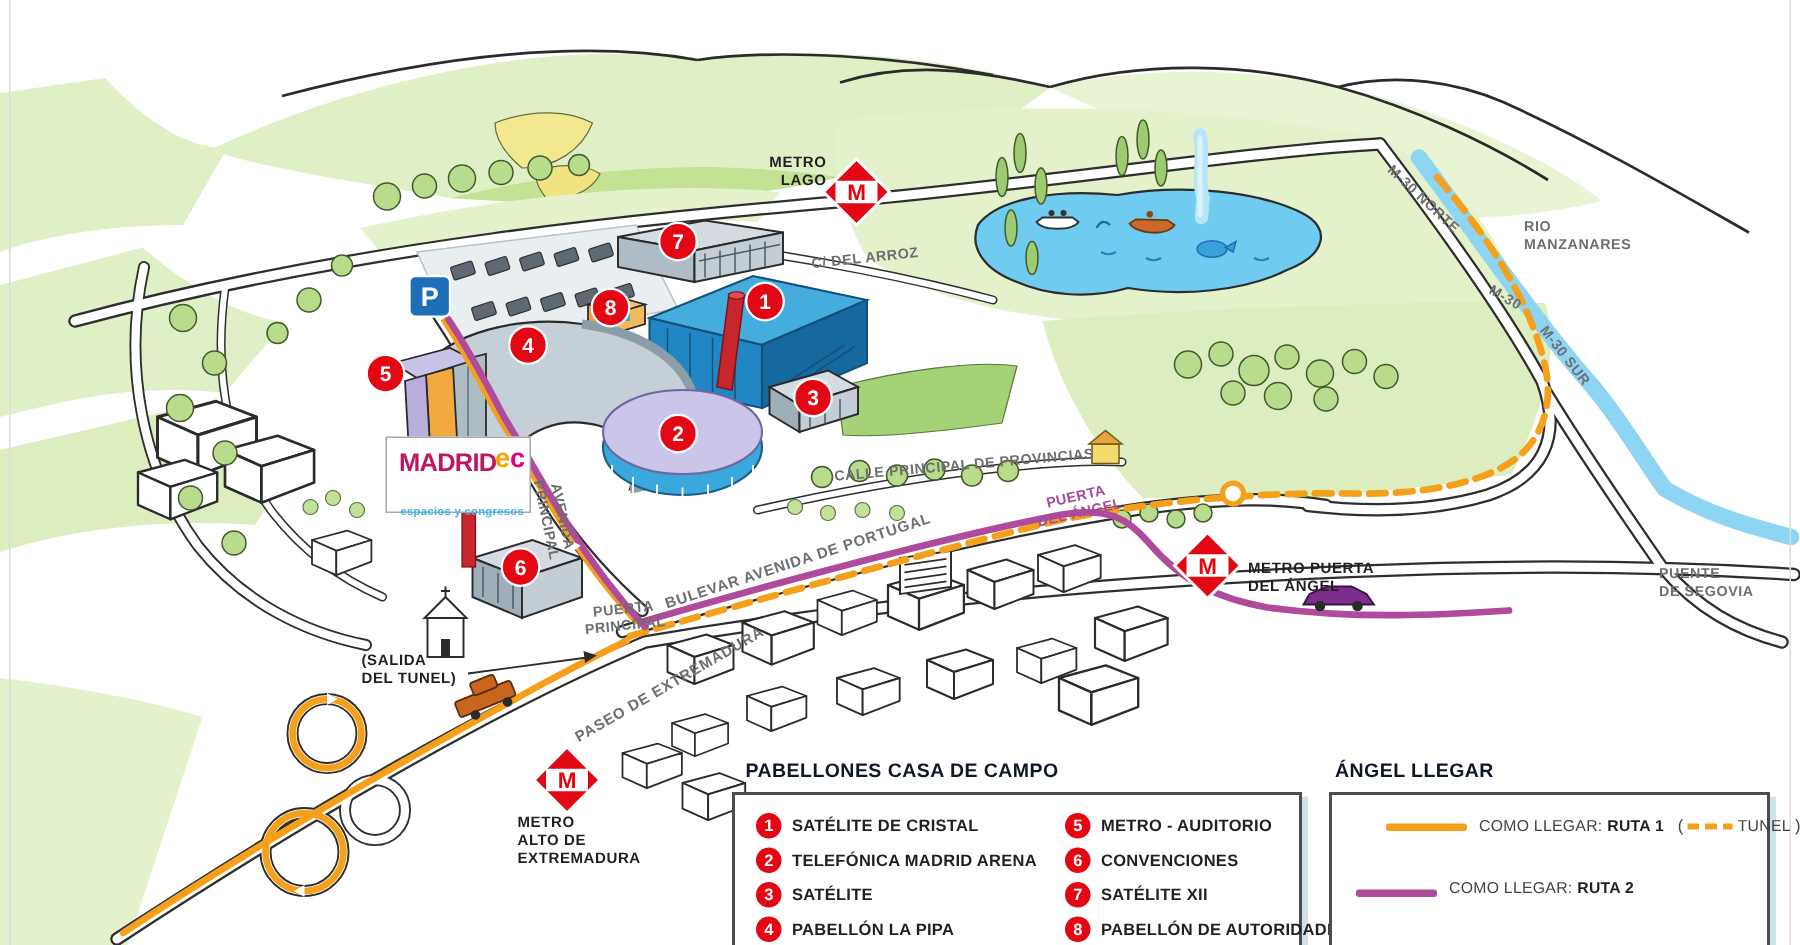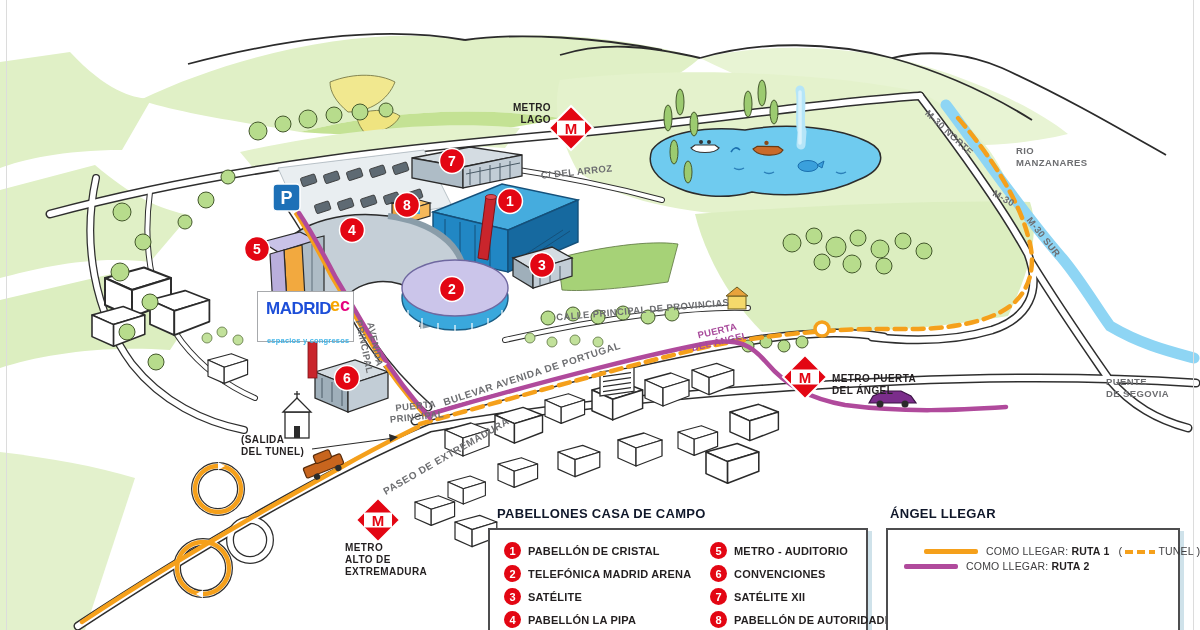--- a/index.html
+++ b/index.html
@@ -17,21 +17,21 @@
   .bush{fill:#C2E19B;stroke:#5C7440;stroke-width:.8;}
   .cyp{fill:#9CCB70;stroke:#44582C;stroke-width:1;}
   .house-top{fill:#FFFFFF;stroke:#2B2B2B;stroke-width:1.3;stroke-linejoin:round;}
   .mk{fill:#E30613;stroke:#FFFFFF;stroke-width:1.5;}
   .mk-n{fill:#FFFFFF;font-size:14px;font-weight:700;text-anchor:middle;}
   .metro-m{fill:#E30613;font-size:15px;font-weight:700;text-anchor:middle;}
 
   
   .logo-box{position:absolute;left:257px;top:291px;width:97px;height:51px;background:#fff;
             border:1.5px solid #A7A9AC;box-sizing:border-box;}
-  .logo-brand{position:absolute;left:8px;top:7px;font-size:17px;font-weight:700;color:#1d4ed8;letter-spacing:-0.5px;}
+  .logo-brand{position:absolute;left:8px;top:7px;font-size:17px;font-weight:700;color:#be185d;letter-spacing:-0.5px;}
   .logo-sup{position:absolute;left:72px;top:3px;font-size:18px;font-weight:700;}
   .logo-sup .e{color:#F7A600;} .logo-sup .c{color:#E6007E;}
   .logo-tag{position:absolute;left:9px;top:44px;font-size:7.5px;font-weight:700;color:#3FB4E8;letter-spacing:.2px;}
 
   .legend-title{position:absolute;font-size:13px;font-weight:700;color:#0f172a;letter-spacing:.3px;}
   .legend-box{position:absolute;background:#fff;border:2px solid #4D4D4F;box-sizing:border-box;
               box-shadow:4px 3px 0 #CFE2EA;}
   .lp-item{position:absolute;display:flex;align-items:center;gap:7px;}
   .badge{width:17px;height:17px;border-radius:50%;background:#E30613;color:#fff;font-size:11px;
          font-weight:700;display:flex;align-items:center;justify-content:center;flex:0 0 17px;}
@@ -477,21 +477,21 @@
 <div class="logo-box">
   <span class="logo-brand">MADRID</span>
   <span class="logo-sup"><span class="e">e</span><span class="c">c</span></span>
   <span class="logo-tag">espacios y congresos</span>
 </div>
 
 <div class="legend-title" style="left:497px;top:506px;">PABELLONES CASA DE CAMPO</div>
 <div class="legend-box" style="left:488px;top:528px;width:380px;height:110px;">
   <div class="lp-item" style="left:14px;top:12px;">
     <span class="badge">1</span>
-    <span class="lp-label">PABELLÓN DE CRISTAL</span>
+    <span class="lp-label">SATÉLITE DE CRISTAL</span>
   </div>
   <div class="lp-item" style="left:14px;top:35px;">
     <span class="badge">2</span>
     <span class="lp-label">TELEFÓNICA MADRID ARENA</span>
   </div>
   <div class="lp-item" style="left:14px;top:58px;">
     <span class="badge">3</span>
     <span class="lp-label">SATÉLITE</span>
   </div>
   <div class="lp-item" style="left:14px;top:81px;">
@@ -518,19 +518,19 @@
 
 <div class="legend-title" style="left:890px;top:506px;">ÁNGEL LLEGAR</div>
 <div class="legend-box" style="left:886px;top:528px;width:294px;height:110px;">
   <div class="cl-row" style="left:24px;top:15px;padding-left:12px;">
     <span class="swatch" style="background:#F5A01B;"></span>
     <span class="cl-text"><span>COMO LLEGAR:</span>
       <span class="b">RUTA 1</span>
       <span class="paren" style="margin-left:6px;">(</span><span class="dash-swatch"></span><span>TUNEL</span>
       <span class="paren">)</span></span>
   </div>
-  <div class="cl-row" style="left:16px;top:30px;">
+  <div class="cl-row" style="left:16px;top:56px;align-items:flex-end;">
     <span class="swatch" style="background:#B04A9C;"></span>
     <span class="cl-text"><span>COMO LLEGAR:</span>
       <span class="b">RUTA 2</span></span>
   </div>
 </div>
 </div>
 
 </body></html>

